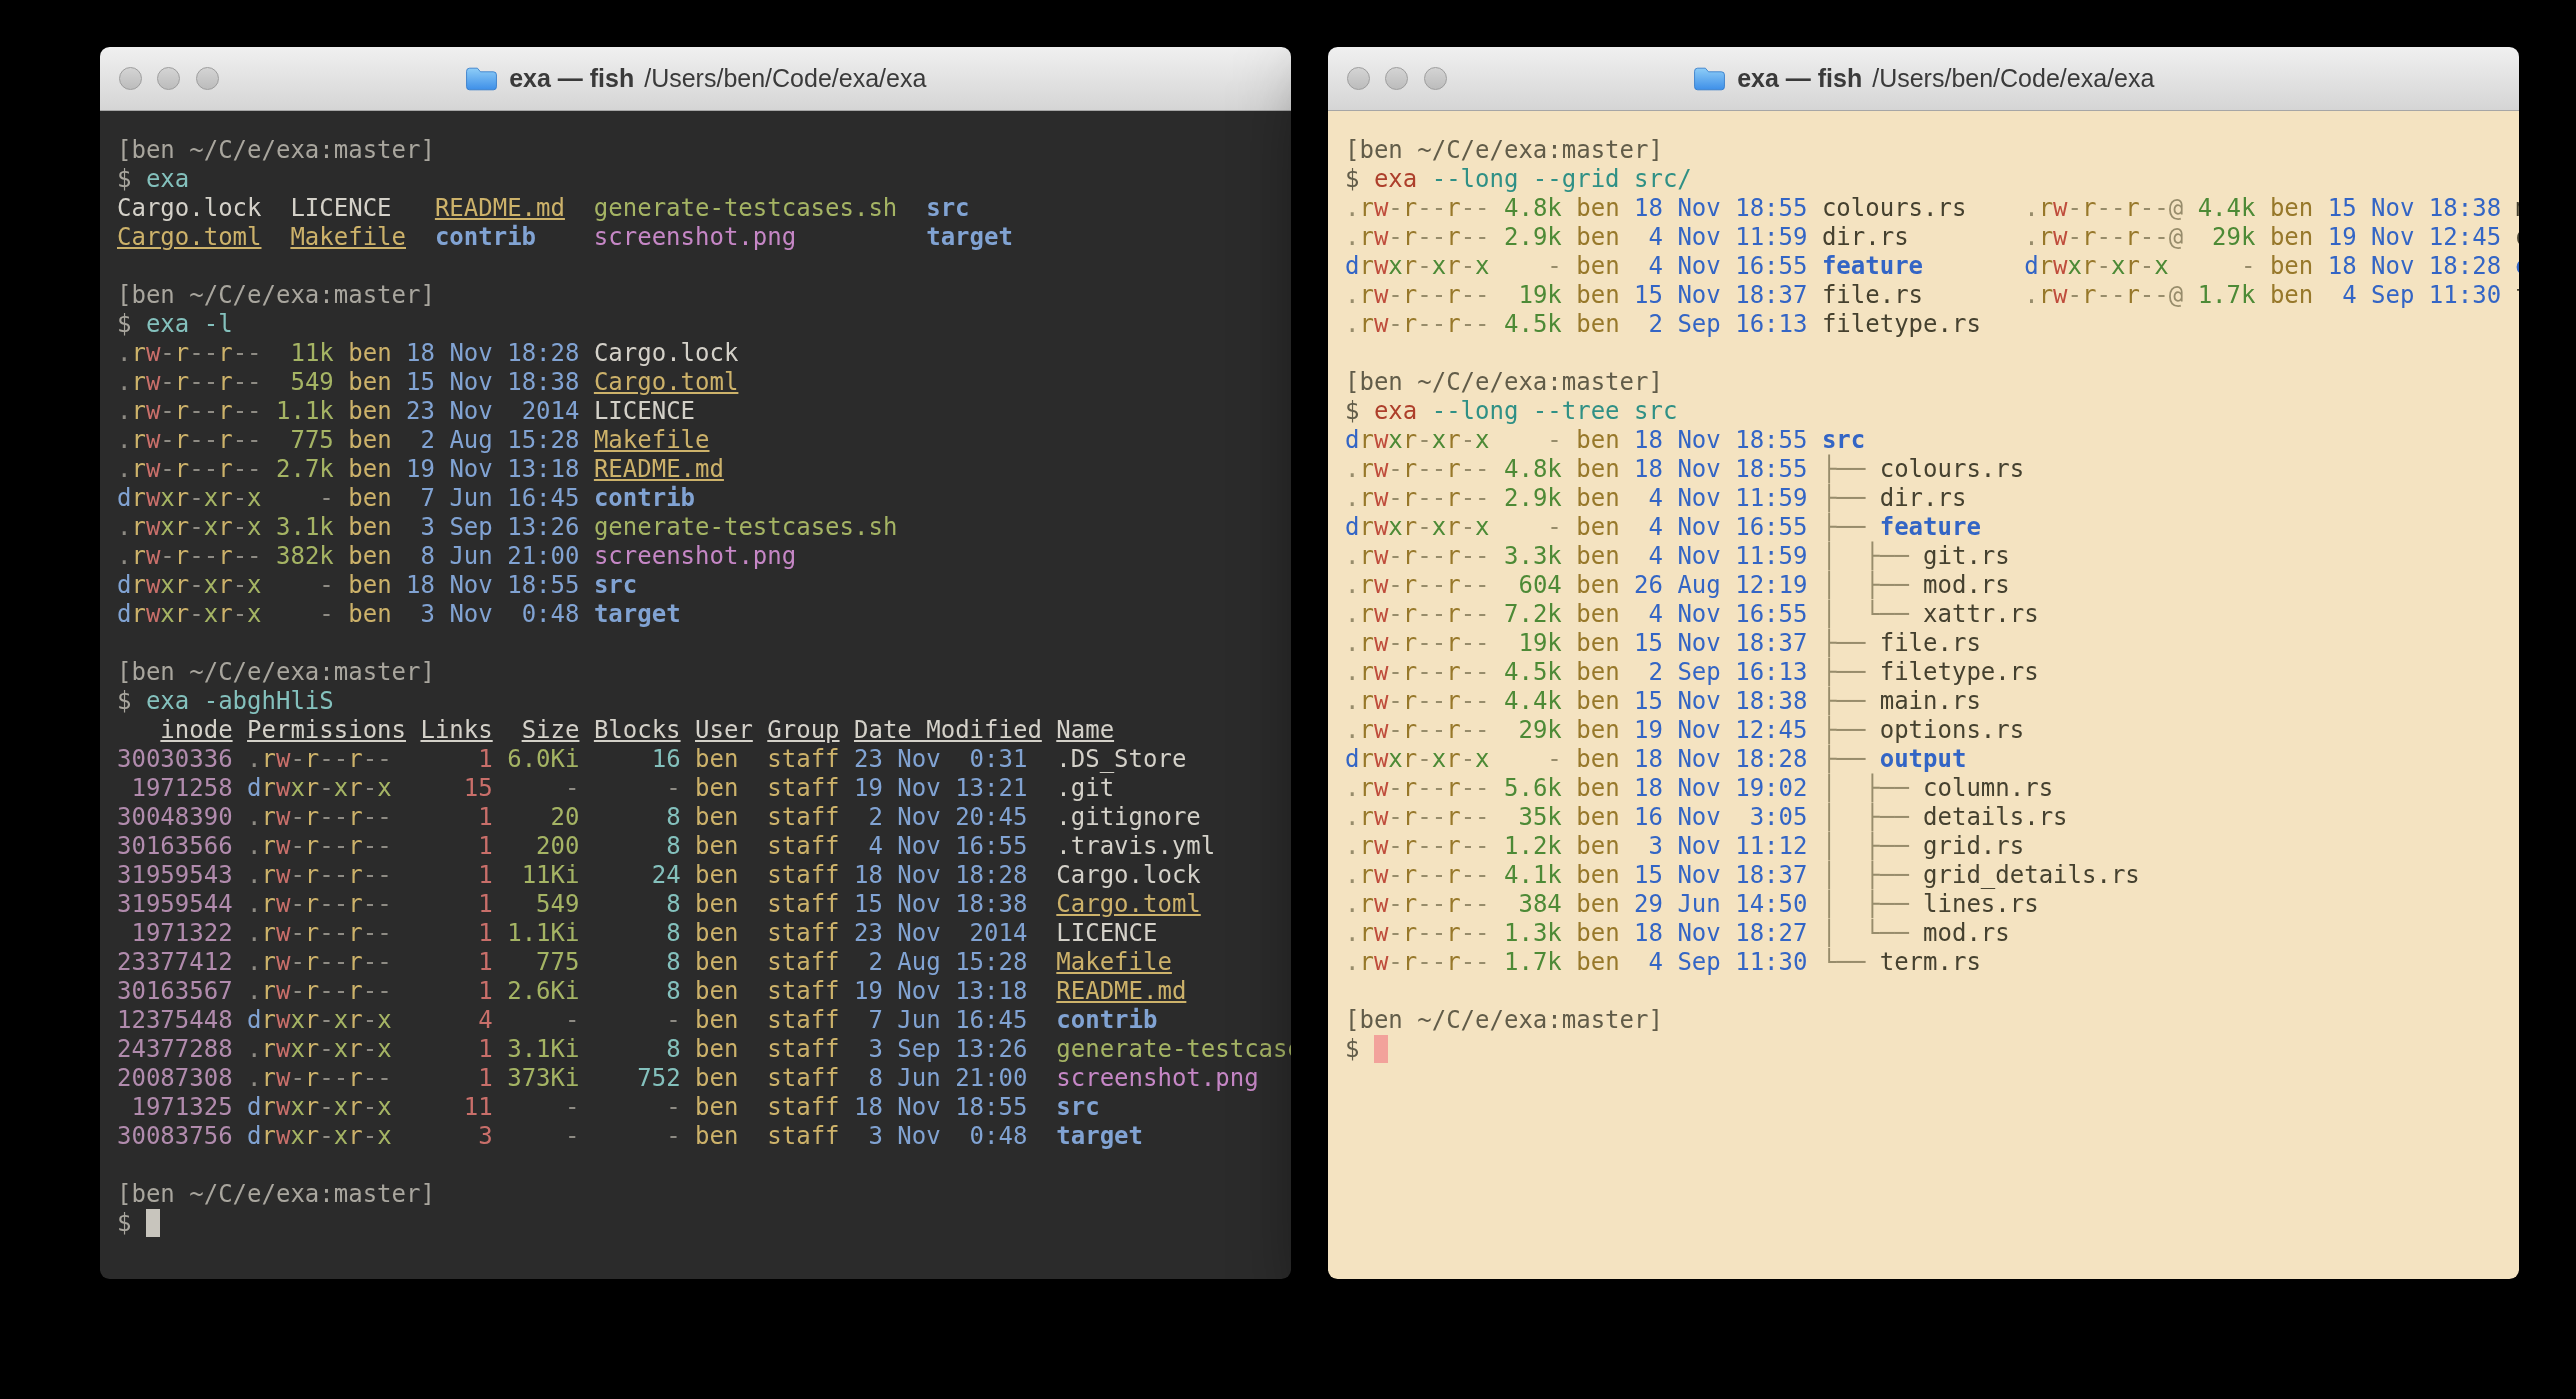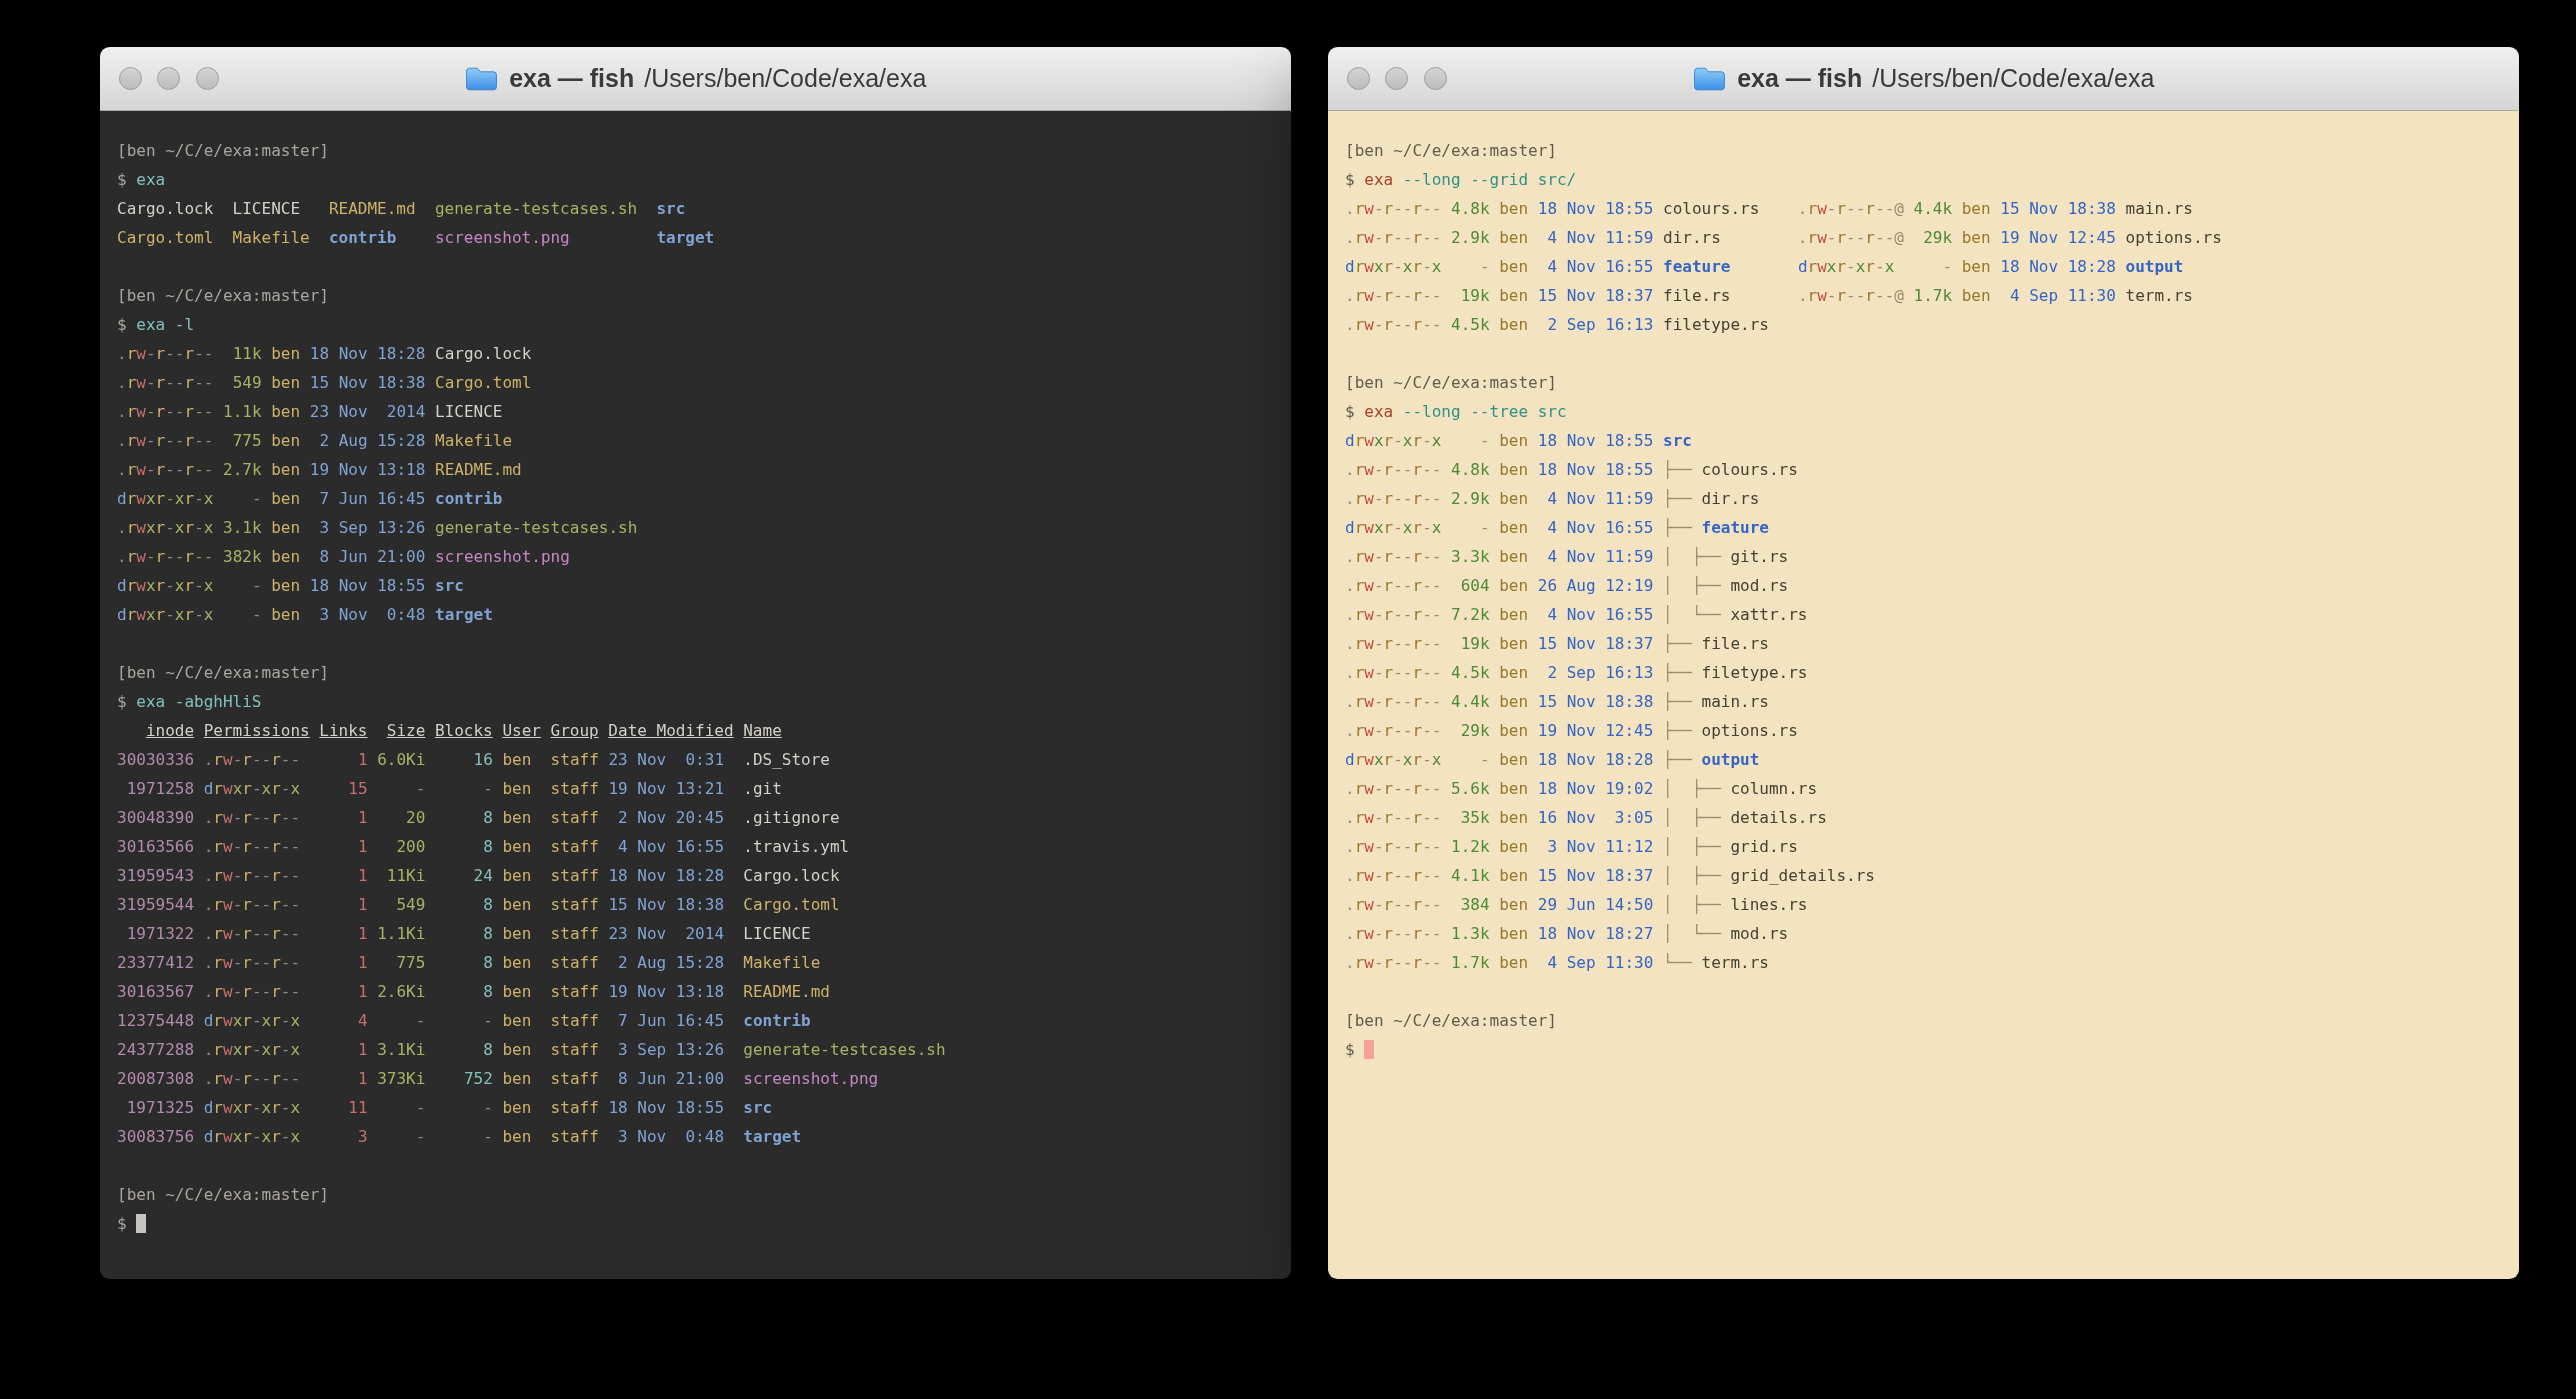--- a/index.html
+++ b/index.html
@@ -9,30 +9,30 @@
   .win-left{left:100px}
   .win-right{left:1328px}
   .titlebar{height:64px;background:linear-gradient(#f0f0f0,#d5d5d5);border-bottom:1px solid #a6a6a6;
             display:flex;align-items:center;justify-content:center;position:relative}
   .traffic{position:absolute;left:19px;display:flex;gap:15.3px;align-items:center}
   .tl-btn{width:23px;height:23px;border-radius:50%;background:linear-gradient(#d4d4d4,#bcbcbc);border:1px solid #9d9d9d;cursor:default}
   .title{display:flex;align-items:center;font-size:25px;color:#3a3a3a}
   .folder{display:flex;margin-right:11.5px}
   .title .app{font-weight:700}
   .title .path{font-weight:400;margin-left:10px}
-  .term{height:1182px;padding:25px 17px;font-family:"DejaVu Sans Mono",monospace;font-size:16px;line-height:29px;
+  .term{height:1182px;padding:25px 17px;font-family:"DejaVu Sans Mono",monospace;font-size:24px;line-height:29px;
         white-space:pre;background:var(--bg);overflow:hidden;cursor:text}
   .tl{min-height:29px}
   .s-t{color:var(--t)}
   .s-pr{color:var(--pr)}
   .s-cmd{color:var(--cmd)}
   .s-arg{color:var(--arg)}
   .s-argu{color:var(--arg);}
   .s-y{color:var(--y)}
-  .s-yu{color:var(--y);}
+  .s-yu{color:var(--y);text-decoration:underline}
   .s-r{color:var(--r)}
   .s-g{color:var(--g)}
   .s-b{color:var(--b)}
   .s-bb{color:var(--b);font-weight:bold}
   .s-c{color:var(--c)}
   .s-m{color:var(--m)}
   .s-p{color:var(--p)}
   .s-gy{color:var(--gy)}
   .s-hd{color:var(--t);text-decoration:underline}
   .s-cur{background:var(--cur);color:transparent}

